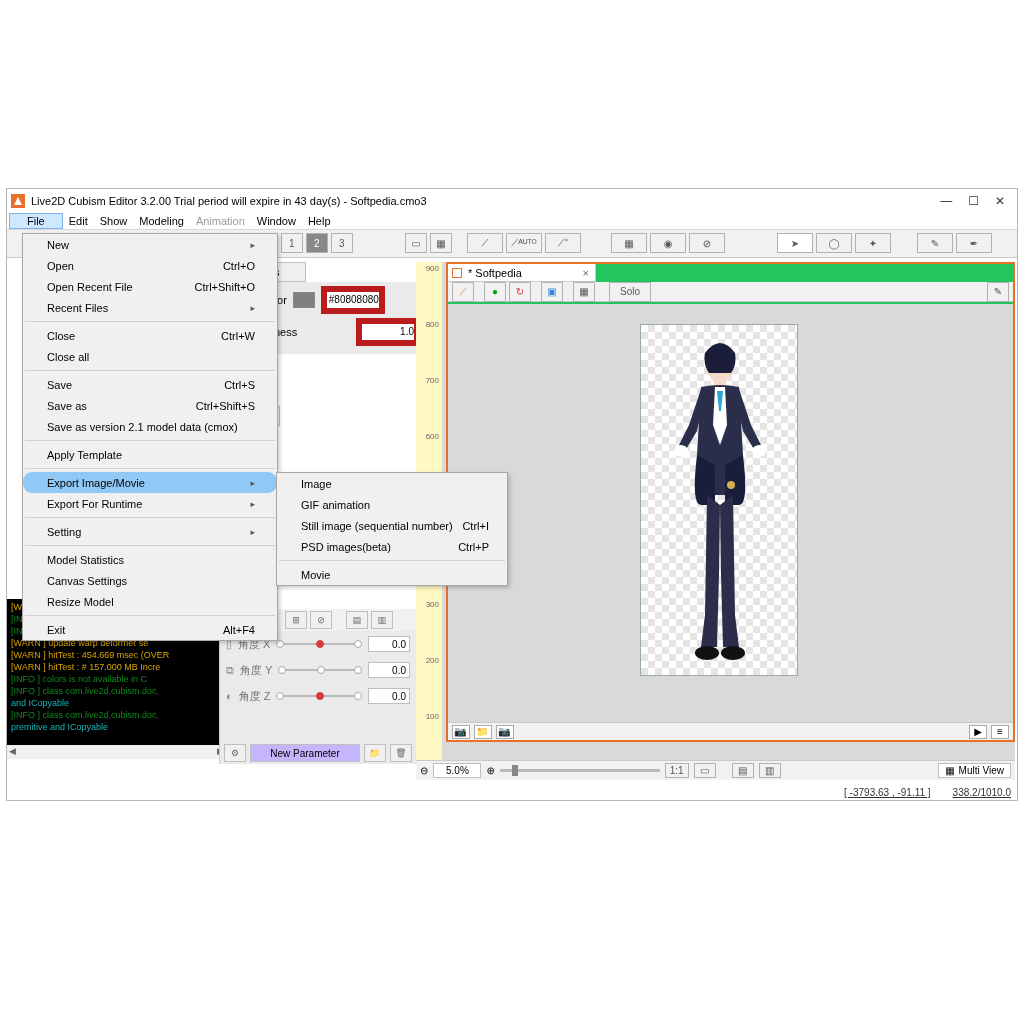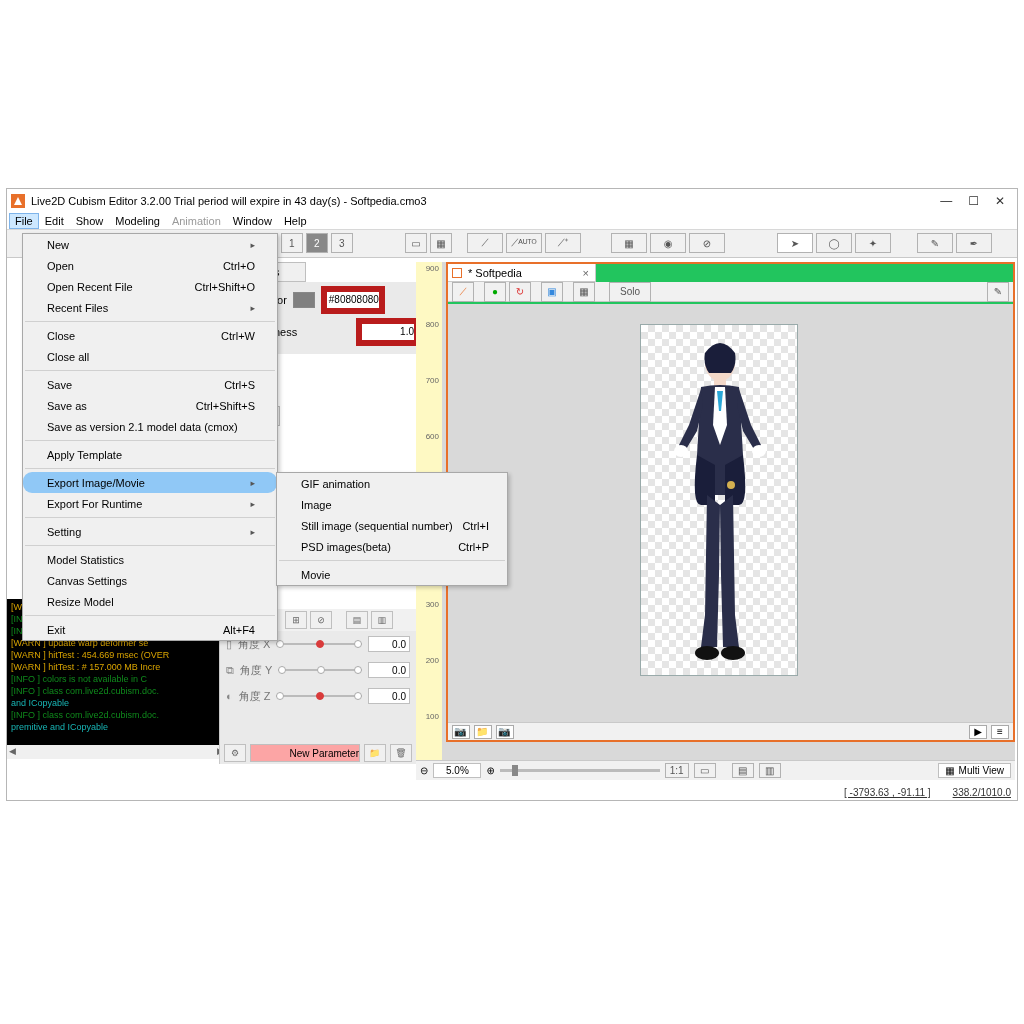--- a/index.html
+++ b/index.html
@@ -5,21 +5,21 @@
 * { box-sizing: border-box; margin: 0; padding: 0; font-family: "Segoe UI", Tahoma, sans-serif; }
 body { background: #fff; width: 1024px; height: 1024px; position: relative; overflow: hidden; }
 .app { position: absolute; left: 6px; top: 188px; width: 1012px; height: 613px; border: 1px solid #b6b6b6; background: #fff; }
 .titlebar { height: 23px; display: flex; align-items: center; padding: 0 4px; font-size: 11px; }
 .titlebar .app-icon { width: 14px; height: 14px; background: #e8702a; margin-right: 6px; display: flex; align-items: center; justify-content: center; }
 .titlebar .app-icon svg { width: 10px; height: 10px; }
 .winctrls { margin-left: auto; display: flex; gap: 16px; padding-right: 8px; font-size: 12px; color: #333; }
 .winctrls span { cursor: default; }
 .menubar { height: 18px; display: flex; align-items: center; padding-left: 2px; font-size: 11px; gap: 0; border-bottom: 1px solid #d8d8d8; }
 .menubar .mitem { padding: 2px 6px; }
-.menubar .mitem.open { background: #cde8ff; border: 1px solid #7eb4ea; padding: 1px 5px; }
+.menubar .mitem.open { background: #cde8ff; border: 1px solid #7eb4ea; padding: 1px 17px; }
 .menubar .mitem.dim { color: #9a9a9a; }
 .toolbar { height: 28px; background: #f1f1f1; border-bottom: 1px solid #c9c9c9; position: relative; }
 .toolbar .tgrp { position: absolute; top: 3px; display: flex; gap: 3px; align-items: center; }
 .tbtn { height: 20px; min-width: 22px; border: 1px solid #b2b2b2; background: #f1f1f1; display: flex; align-items: center; justify-content: center; font-size: 10px; padding: 0 4px; color: #555; }
 .tbtn.sel { background: #fff; }
 .wide { min-width: 36px; }
 
 .filemenu { position: absolute; left: 15px; top: 44px; width: 256px; background: #f0f0f0; border: 1px solid #a8a8a8; box-shadow: 2px 2px 4px rgba(0,0,0,.2); font-size: 11px; z-index: 20; }
 .filemenu .row { display: flex; align-items: center; height: 21px; padding: 0 22px 0 24px; justify-content: space-between; }
 .filemenu .row.arrow::after { content: "▸"; color: #555; font-size: 9px; }
@@ -41,21 +41,21 @@
 .params { position: absolute; left: 212px; top: 420px; width: 197px; height: 155px; background: #eaeaea; border-left: 1px solid #c9c9c9; font-size: 11px; }
 .params .phead { height: 22px; background: #f1f1f1; display: flex; align-items: center; gap: 3px; padding: 0 4px; }
 .params .pbtn { width: 22px; height: 18px; border: 1px solid #bfbfbf; background: #f0f0f0; display: flex; align-items: center; justify-content: center; font-size: 9px; color: #666; }
 .params .prow { display: flex; align-items: center; height: 26px; padding: 0 6px; gap: 6px; }
 .slider { flex: 1; height: 12px; position: relative; }
 .slider::before { content: ""; position: absolute; left: 0; right: 0; top: 5px; height: 2px; background: #bbb; }
 .tick { position: absolute; top: 2px; width: 8px; height: 8px; border-radius: 50%; background: #fff; border: 1px solid #aaa; }
 .tick.r { background: #d93b3b; border-color: #d93b3b; }
 .pval { width: 42px; height: 16px; border: 1px solid #bfbfbf; background: #fff; font-size: 10px; text-align: right; padding-right: 3px; line-height: 15px; }
 .pfoot { position: absolute; bottom: 2px; left: 0; right: 0; display: flex; align-items: center; gap: 4px; padding: 0 4px; }
-.newparam { flex: 1; height: 18px; border: 1px solid #bfbfbf; background: #fca5a5; font-size: 10px; text-align: right; line-height: 17px; }
+.newparam { flex: 1; height: 18px; border: 1px solid #bfbfbf; background: #c4b5fd; font-size: 10px; text-align: center; line-height: 17px; }
 
 .log { position: absolute; left: 0; top: 410px; width: 231px; height: 160px; background: #000; font-family: Consolas, monospace; font-size: 9px; line-height: 12px; padding: 2px 4px; overflow: hidden; }
 .log .ln { white-space: nowrap; }
 .log .warn { color: #d9a400; }
 .log .info { color: #0f8a1c; }
 .log .cyan { color: #18b5b5; }
 .log .scroll { position: absolute; bottom: 0; left: 0; right: 12px; height: 14px; background: #f0f0f0; }
 .log .vscroll { position: absolute; top: 0; right: 0; bottom: 14px; width: 12px; background: #f0f0f0; }
 
 .canvaszone { position: absolute; left: 409px; top: 73px; right: 2px; bottom: 38px; background: #d9d9d9; }
@@ -229,24 +229,24 @@
       </div>
     <div class="sep"></div>
     <div class="row">
         <span>Exit</span>
         <span>Alt+F4</span>
       </div>
   </div>
 
   <div class="submenu">
     <div class="row">
+        <span>Image</span>
+      </div>
+    <div class="row">
         <span>GIF animation</span>
-      </div>
-    <div class="row">
-        <span>Image</span>
       </div>
     <div class="row">
         <span>Still image (sequential number)</span>
         <span>Ctrl+I</span>
       </div>
     <div class="row">
         <span>PSD images(beta)</span>
         <span>Ctrl+P</span>
       </div>
     <div class="sep"></div>

